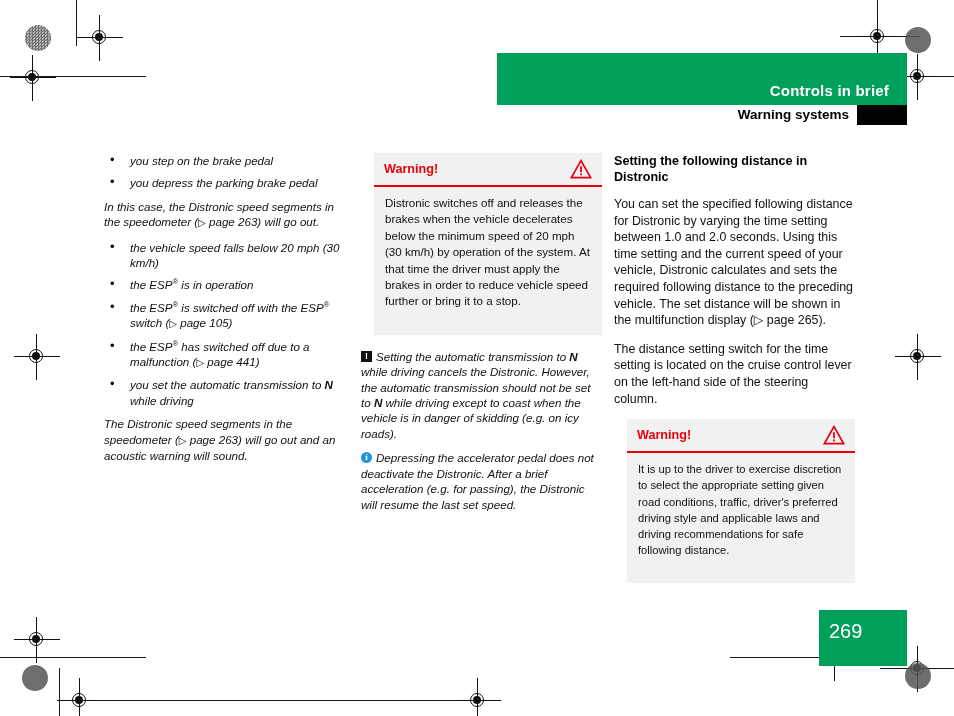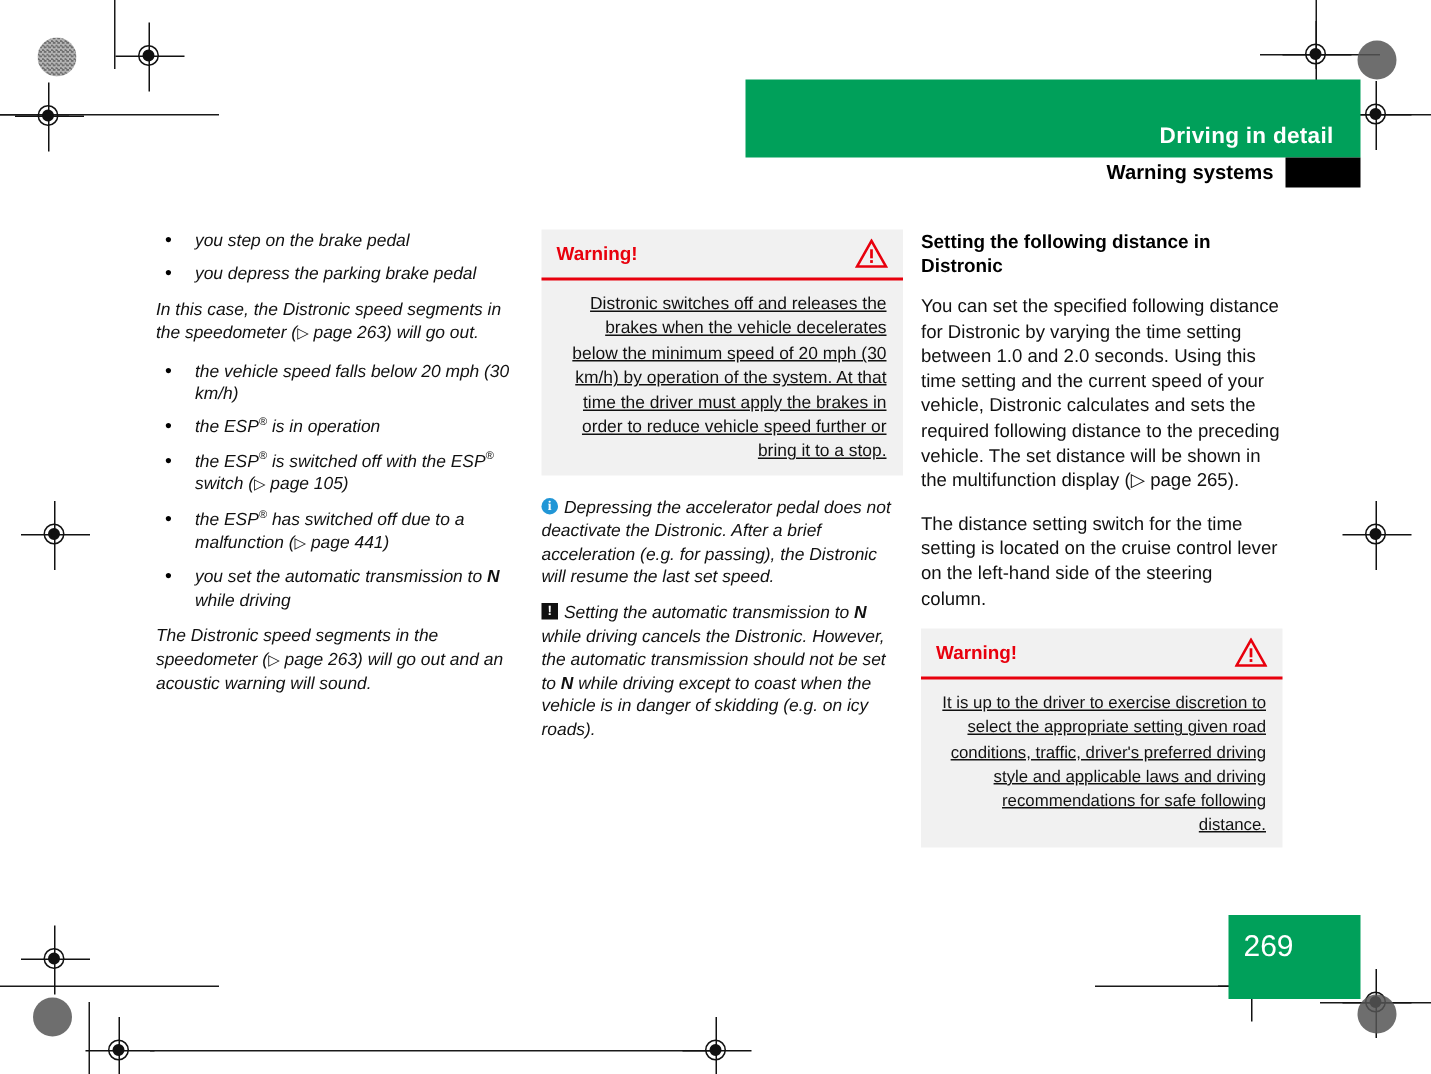--- a/index.html
+++ b/index.html
@@ -236,22 +236,21 @@
     text-align: center;
     color: #fff;
     font-size: 9px;
     font-weight: bold;
     font-style: normal;
   }
 
   
   .warnbox {
     background: #f1f1f1;
-    margin: 0 0 14px 0;
-    text-align: right;
+    margin: 0 0 14px 13px;
   }
   .warnbox-head {
     position: relative;
     height: 32px;
     padding: 0 10px;
   }
   .warnbox-title {
     position: absolute;
     left: 10px;
     top: 9px;
@@ -263,25 +262,24 @@
     position: absolute;
     right: 10px;
     top: 6px;
   }
   .warnbox-rule {
     height: 2px;
     background: #e8000d;
     margin: 0 0 0 0;
   }
   .warnbox-body {
-    padding: 8px 11px 7px 11px;
+    padding: 8px 11px 25px 11px;
     font-size: 11.6px;
     line-height: 16.4px;
     color: #111;
-    text-decoration: underline;
   }
   .warnbox.compact .warnbox-body {
     font-size: 11.2px;
     line-height: 16.2px;
   }
 </style>
 </head>
 <body>
 
 <div>
@@ -369,21 +367,21 @@
   <div class="reg-target" style="left:895px;top:646px;">
     <div class="hbar"></div>
       <div class="vbar"></div>
       <div class="ring"></div>
       <div class="ring2"></div>
   </div>
   <div class="dot-patch dark" style="left:905px;top:663px;"></div>
 </div>
 
 <div class="header-bar">
-  <div class="header-title">Driving in detail</div>
+  <div class="header-title">Controls in brief</div>
 </div>
 <div class="header-sub">
   <div class="header-sub-text">Warning systems</div>
 </div>
 <div class="header-tab"></div>
 
 <div class="col col-1">
 
 
   <ul class="bullets">
@@ -415,25 +413,25 @@
           <rect x="10.1" y="7.2" width="1.8" height="6.0" fill="#e8000d"></rect>
           <rect x="10.1" y="14.4" width="1.8" height="1.9" fill="#e8000d"></rect>
         </svg>
       </div>
     </div>
     <div class="warnbox-rule"></div>
     <div class="warnbox-body">Distronic switches off and releases the brakes when the vehicle decelerates below the minimum speed of 20 mph (30 km/h) by operation of the system. At that time the driver must apply the brakes in order to reduce vehicle speed further or bring it to a stop.</div>
   </div>
 
   <p class="note">
+    <span class="icon-caution"></span><span>Setting the automatic transmission to <b class="n-bold">N</b> while driving cancels the Distronic. However, the automatic transmission should not be set to <b class="n-bold">N</b> while driving except to coast when the vehicle is in danger of skidding (e.g. on icy roads).</span>
+  </p>
+
+  <p class="note">
     <span class="icon-info"></span><span>Depressing the accelerator pedal does not deactivate the Distronic. After a brief acceleration (e.g. for passing), the Distronic will resume the last set speed.</span>
-  </p>
-
-  <p class="note">
-    <span class="icon-caution"></span><span>Setting the automatic transmission to <b class="n-bold">N</b> while driving cancels the Distronic. However, the automatic transmission should not be set to <b class="n-bold">N</b> while driving except to coast when the vehicle is in danger of skidding (e.g. on icy roads).</span>
   </p>
 </div>
 
 <div class="col col-3">
 
   <h2 class="sec-head">Setting the following distance in Distronic</h2>
 
   <p class="body-text">You can set the specified following distance for Distronic by varying the time setting between 1.0 and 2.0 seconds. Using this time setting and the current speed of your vehicle, Distronic calculates and sets the required following distance to the preceding vehicle. The set distance will be shown in the multifunction display (▷ page 265).</p>
 
   <p class="body-text">The distance setting switch for the time setting is located on the cruise control lever on the left-hand side of the steering column.</p>

